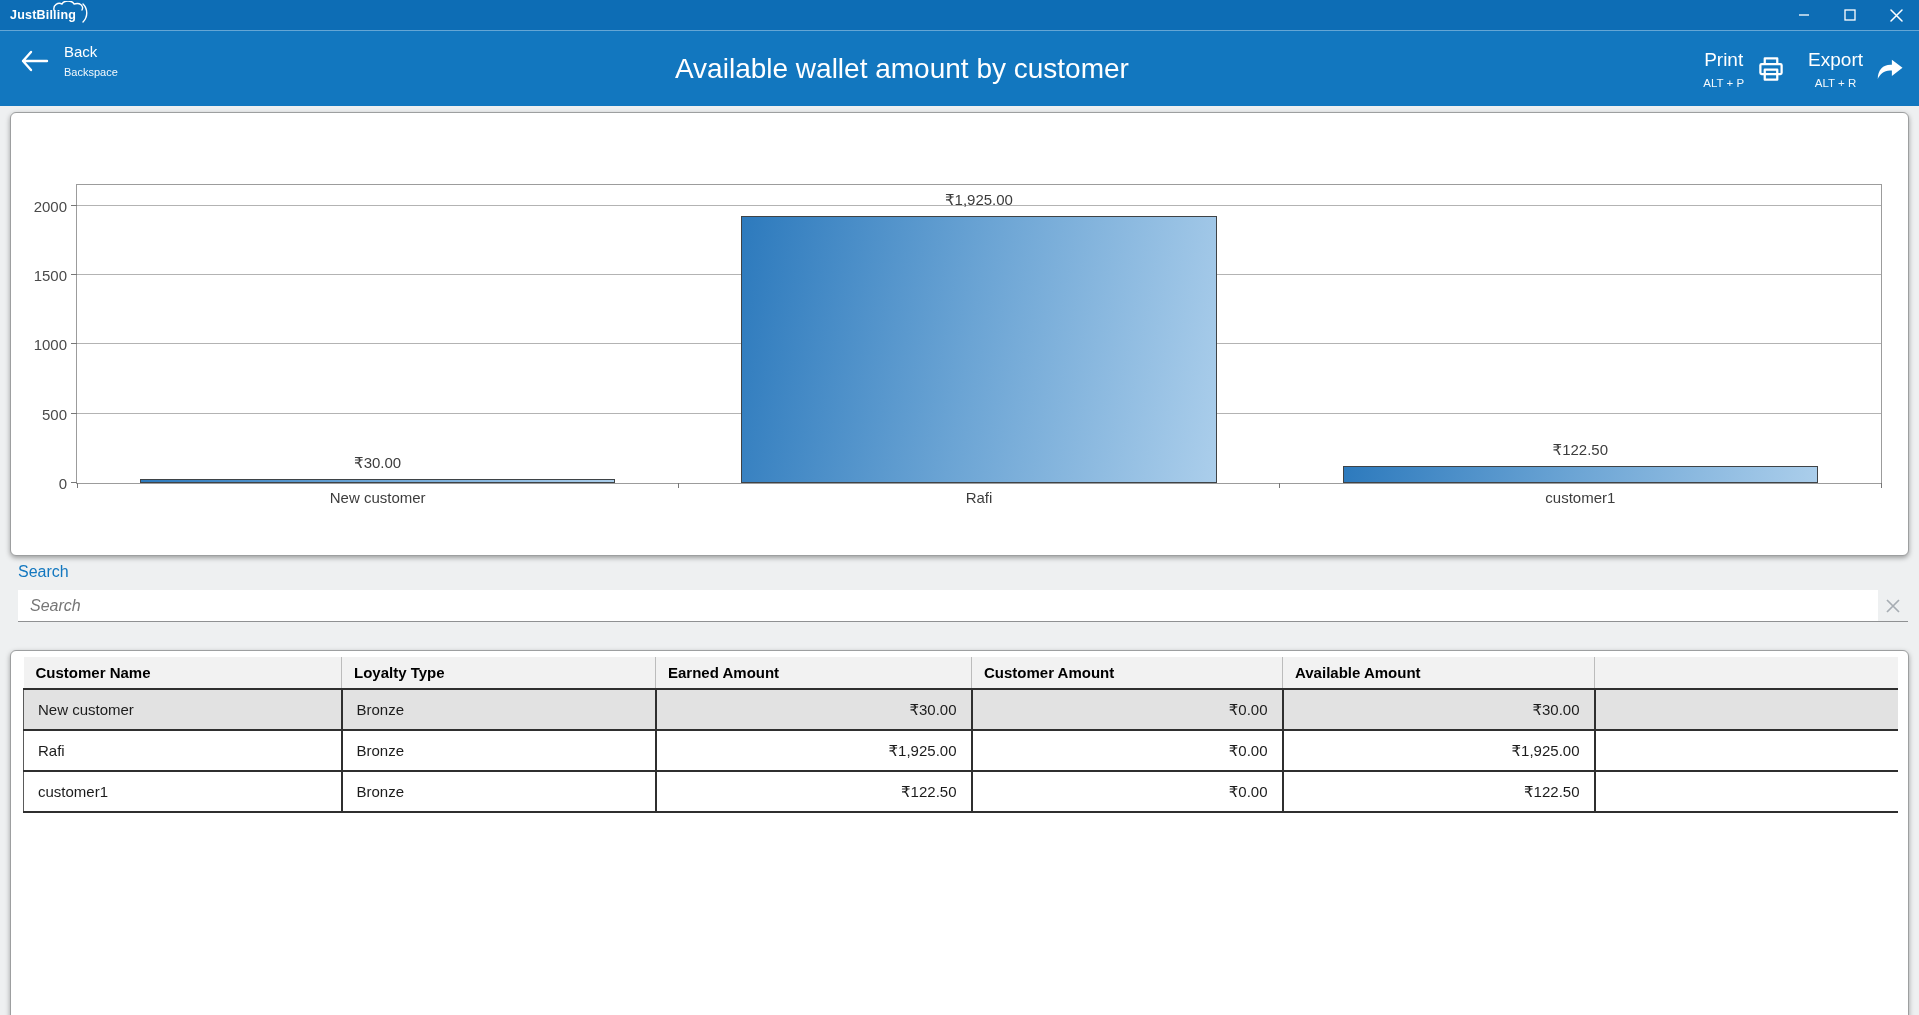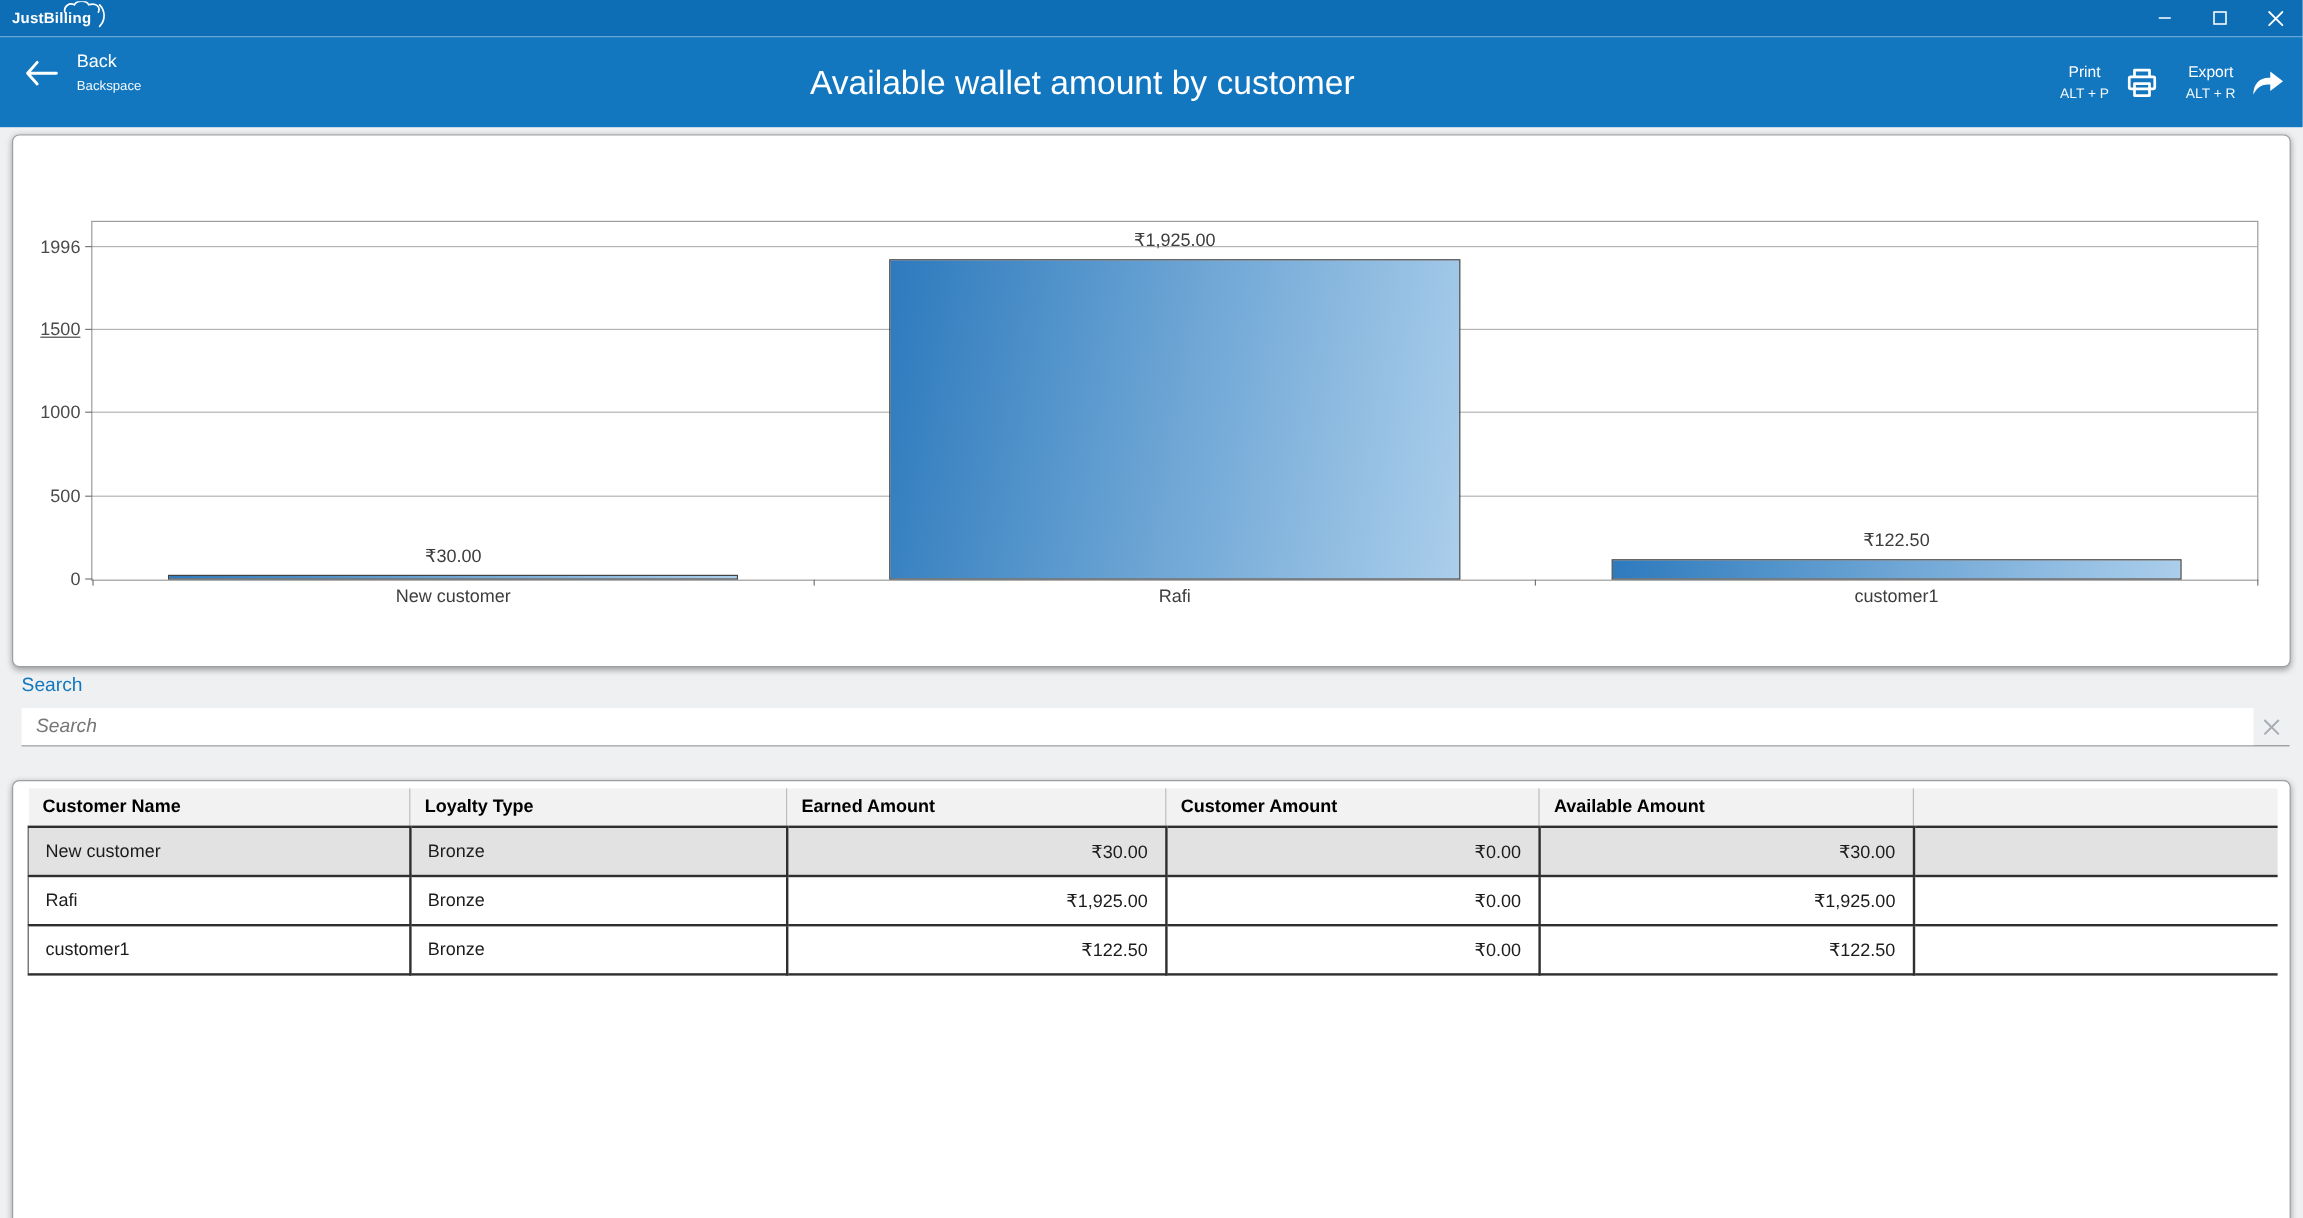--- a/index.html
+++ b/index.html
@@ -35,21 +35,21 @@
   .back-labels { display:flex; flex-direction:column; align-items:flex-start; gap:6px; }
   .back-main { font-size:15px; }
   .back-sub { font-size:11px; opacity:.95; }
   .page-title {
     position:absolute; top:50%; left:47%; transform:translate(-50%,-50%);
     font-size:28px; font-weight:300; white-space:nowrap;
   }
   .cmd-right { position:absolute; right:14px; top:0; height:100%; display:flex; align-items:center; gap:22px; }
   .cmd-action { display:flex; align-items:center; gap:12px; color:#fff; }
   .cmd-labels { display:flex; flex-direction:column; align-items:center; gap:6px; }
-  .cmd-main { font-size:13px; }
+  .cmd-main { font-size:19px; }
   .cmd-sub { font-size:11.5px; opacity:.95; }
 
   
   .card {
     position:absolute; left:10px; width:1899px; background:#fff;
     border:1px solid var(--card-border,#9d9fa0); border-radius:6px;
     box-shadow:0 2px 5px rgba(0,0,0,.35);
   }
   .chart-card { top:112px; height:444px; }
   .table-card { top:650px; height:458px; overflow:hidden; }
@@ -171,24 +171,24 @@
       <div class="ytickmark" style="bottom: 0%;"></div>
       <div class="ytick-label" style="bottom: 0%;">0</div>
       <div class="gridline" style="bottom: 23.2558%;"></div>
       <div class="ytickmark" style="bottom: 23.2558%;"></div>
       <div class="ytick-label" style="bottom: 23.2558%; margin-left: 36px;">500</div>
       <div class="gridline" style="bottom: 46.5116%;"></div>
       <div class="ytickmark" style="bottom: 46.5116%;"></div>
       <div class="ytick-label" style="bottom: 46.5116%;">1000</div>
       <div class="gridline" style="bottom: 69.7674%;"></div>
       <div class="ytickmark" style="bottom: 69.7674%;"></div>
-      <div class="ytick-label" style="bottom: 69.7674%; text-decoration: underline;">1500</div>
+      <div class="ytick-label" style="bottom: 69.7674%;">1500</div>
       <div class="gridline" style="bottom: 93.0233%;"></div>
       <div class="ytickmark" style="bottom: 93.0233%;"></div>
-      <div class="ytick-label" style="bottom: 93.0233%;">1996</div>
+      <div class="ytick-label" style="bottom: 93.0233%;">2000</div>
       <div class="xtickmark" style="left: calc(0% - 0.5px);"></div>
       <div class="xtickmark" style="left: calc(33.3333% - 0.5px);"></div>
       <div class="xtickmark" style="left: calc(66.6667% - 0.5px);"></div>
       <div class="xtickmark" style="left: calc(100% - 0.5px);"></div>
       <div class="bar" style="left: 3.5%; width: 26.3333%; height: 1.39535%;"></div>
       <div class="bar-value" style="left: 16.6667%; bottom: calc(1.39535% + 7px);">₹30.00</div>
       <div class="x-label" style="left: 16.6667%;">New customer</div>
       <div class="bar" style="left: 36.8333%; width: 26.3333%; height: 89.5349%;"></div>
       <div class="bar-value" style="left: 50%; bottom: calc(89.5349% + 7px);">₹1,925.00</div>
       <div class="x-label" style="left: 50%;">Rafi</div>

